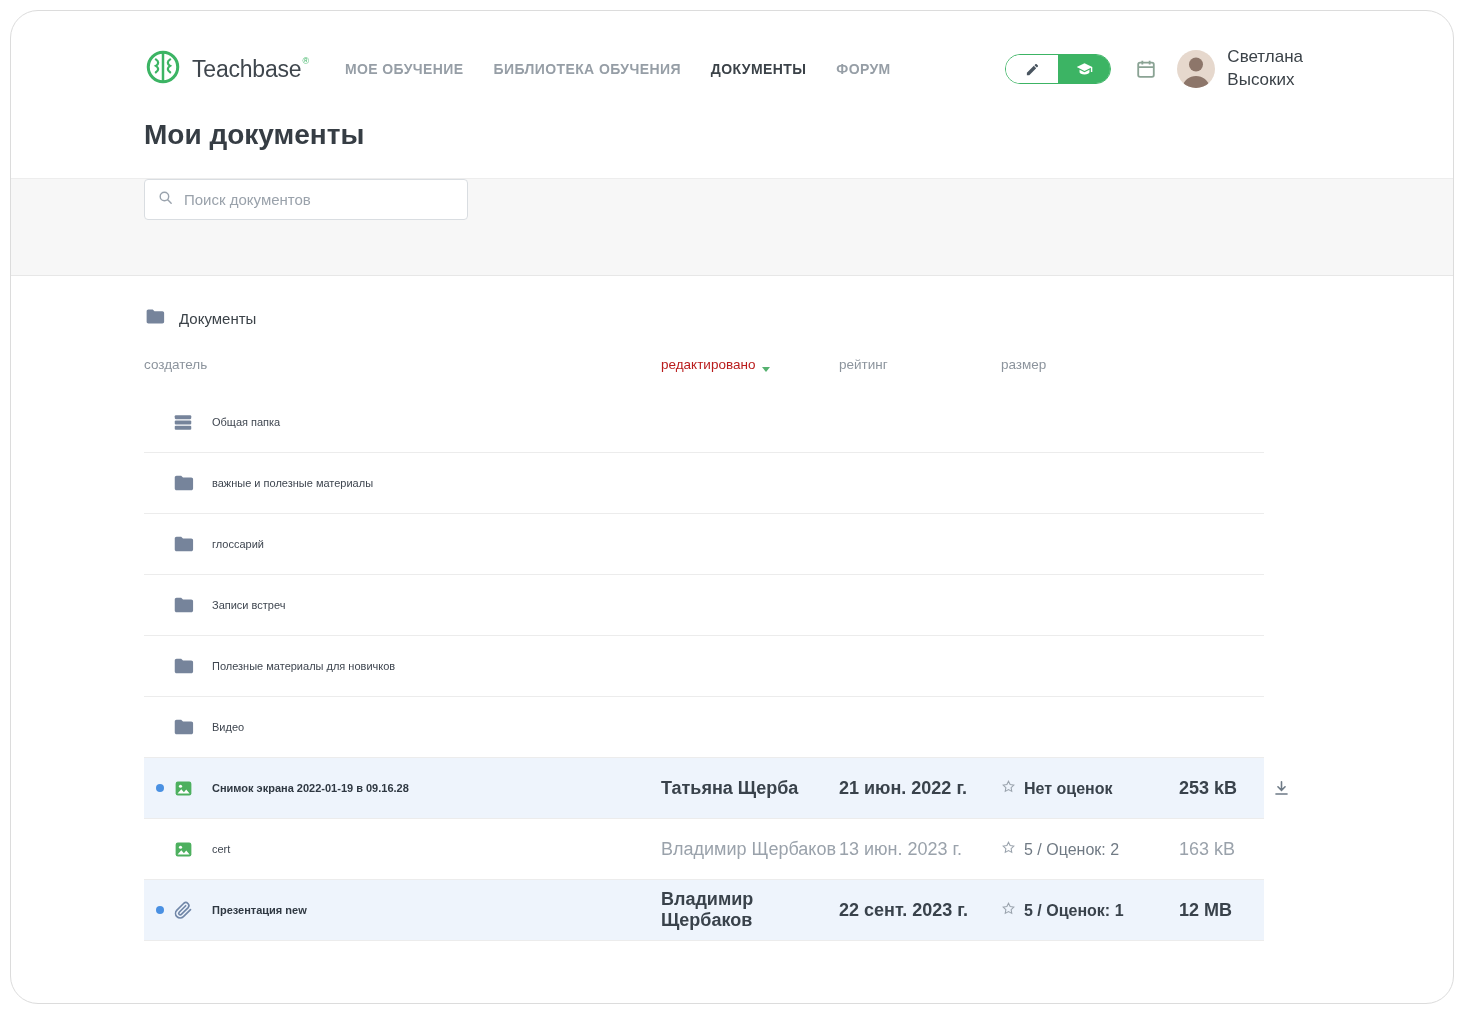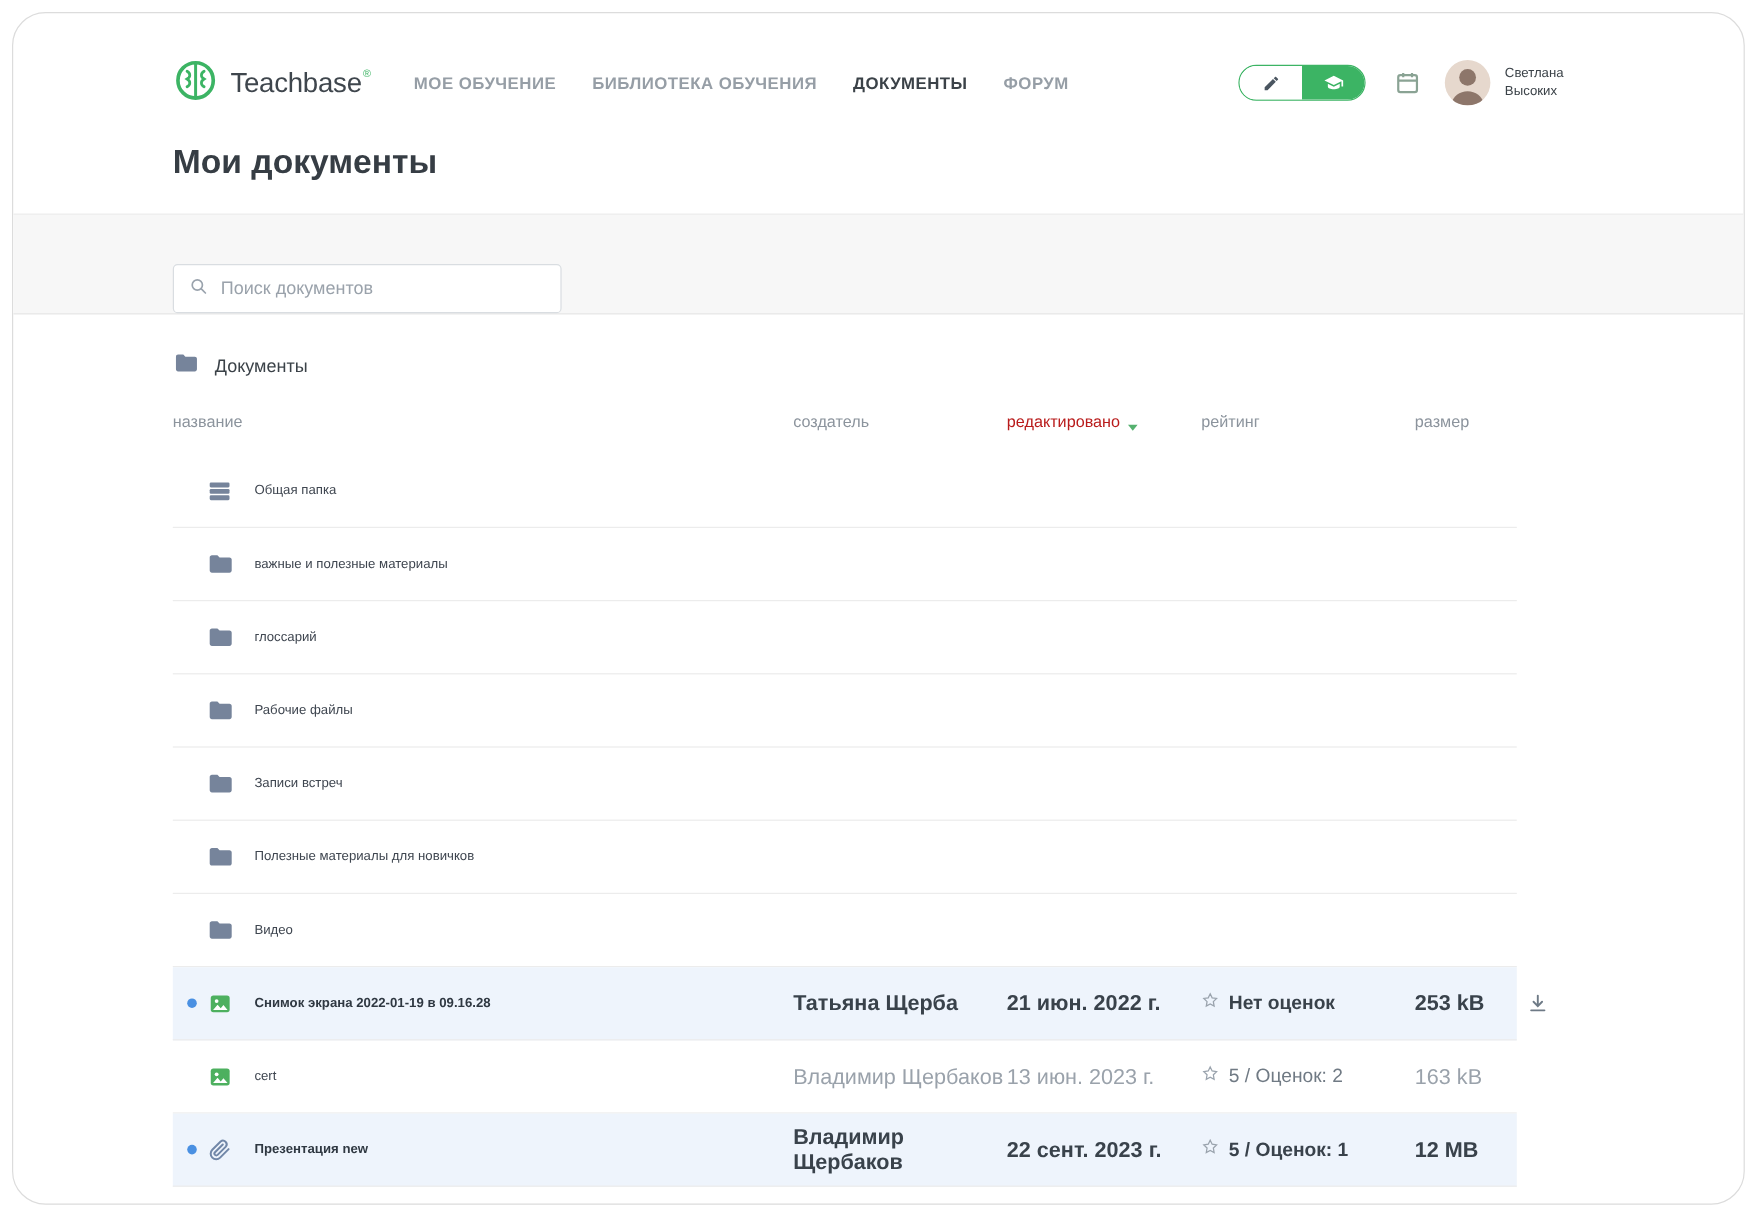--- a/index.html
+++ b/index.html
@@ -19,25 +19,25 @@
   .nav-item { font-size:14px; font-weight:700; letter-spacing:0.4px; color:#969ea6; text-decoration:none; cursor:pointer; }
   .nav-item.active { color:#3b4248; }
   .controls { display:flex; align-items:center; margin-left:auto; }
   .mode-toggle { width:106px; height:30px; border:1px solid #3cb464; border-radius:16px; display:flex; overflow:hidden; cursor:pointer; }
   .mode-half { flex:1; display:flex; align-items:center; justify-content:center; }
   .mode-half.edit { background:#fff; }
   .mode-half.learn { background:#3cb464; }
   .calendar-btn { margin-left:24px; display:flex; cursor:pointer; }
   .userbox { display:flex; align-items:center; margin-left:20px; }
   .avatar { width:38px; height:38px; border-radius:50%; background:#e6d8cd; overflow:hidden; display:flex; align-items:flex-end; justify-content:center; cursor:pointer; }
-  .user-name { margin-left:12px; font-size:11px; color:#3b4248; line-height:1.35; }
+  .user-name { margin-left:12px; font-size:17px; color:#3b4248; line-height:1.35; }
 
   
   .page-title { margin:28px 0 0 133px; font-size:28px; font-weight:700; color:#363d44; }
-  .search-strip { margin-top:27px; height:84px; background:#f7f7f7; border-top:1px solid #ededed; border-bottom:1px solid #e7e7e7; display:flex; align-items:flex-end; }
+  .search-strip { margin-top:27px; height:98px; background:#f7f7f7; border-top:1px solid #ededed; border-bottom:1px solid #e7e7e7; display:flex; align-items:flex-start; }
   .search-box { margin-left:133px; width:324px; height:41px; background:#fff; border:1px solid #d9dde1; border-radius:4px; display:flex; align-items:center; padding:0 12px; }
   .search-box input { border:none; outline:none; flex:1; margin-left:10px; font-size:15px; color:#3b4248; font-family:"Liberation Sans", sans-serif; background:transparent; }
   .search-box input::placeholder { color:#9aa2ab; }
 
   
   .section-head { margin:30px 0 0 133px; display:flex; align-items:center; }
   .section-head span.lbl { margin-left:14px; font-size:15px; color:#3b4248; }
 
   .grid-cols { display:grid; grid-template-columns:517px 178px 162px 178px 85px; align-items:center; }
   .thead { margin:26px 0 0 133px; width:1120px; }
@@ -139,21 +139,20 @@
   <div class="section-head">
     <span>
       <svg width="21" height="21" viewBox="0 0 24 24">
           <path fill="#76849b" d="M3 6c0-1.1.9-2 2-2h5l2 2h9c1.1 0 2 .9 2 2v10c0 1.1-.9 2-2 2H5c-1.1 0-2-.9-2-2V6z"></path>
         </svg>
     </span>
     <span class="lbl">Документы</span>
   </div>
 
   <div class="thead grid-cols">
-    <span class="th">название</span>
     <span class="th">создатель</span>
     <span class="th sorted">
         <span>редактировано</span>
         <span class="sort-arrow"></span>
       </span>
     <span class="th">рейтинг</span>
     <span class="th">размер</span>
   </div>
 
   <div class="rows">
@@ -189,31 +188,20 @@
         <span class="dot-slot"></span>
         <span class="row-icon">
           <svg width="22" height="22" viewBox="0 0 24 24">
               <path fill="#76849b" d="M3 6c0-1.1.9-2 2-2h5l2 2h9c1.1 0 2 .9 2 2v10c0 1.1-.9 2-2 2H5c-1.1 0-2-.9-2-2V6z"></path>
             </svg>
         </span>
         <span class="row-name">глоссарий</span>
       </div>
     </div>
 
-    <div class="row grid-cols">
-      <div class="cell-name">
-        <span class="dot-slot"></span>
-        <span class="row-icon">
-          <svg width="22" height="22" viewBox="0 0 24 24">
-              <path fill="#76849b" d="M3 6c0-1.1.9-2 2-2h5l2 2h9c1.1 0 2 .9 2 2v10c0 1.1-.9 2-2 2H5c-1.1 0-2-.9-2-2V6z"></path>
-            </svg>
-        </span>
-        <span class="row-name">Рабочие файлы</span>
-      </div>
-    </div>
 
     <div class="row grid-cols">
       <div class="cell-name">
         <span class="dot-slot"></span>
         <span class="row-icon">
           <svg width="22" height="22" viewBox="0 0 24 24">
               <path fill="#76849b" d="M3 6c0-1.1.9-2 2-2h5l2 2h9c1.1 0 2 .9 2 2v10c0 1.1-.9 2-2 2H5c-1.1 0-2-.9-2-2V6z"></path>
             </svg>
         </span>
         <span class="row-name">Записи встреч</span>

